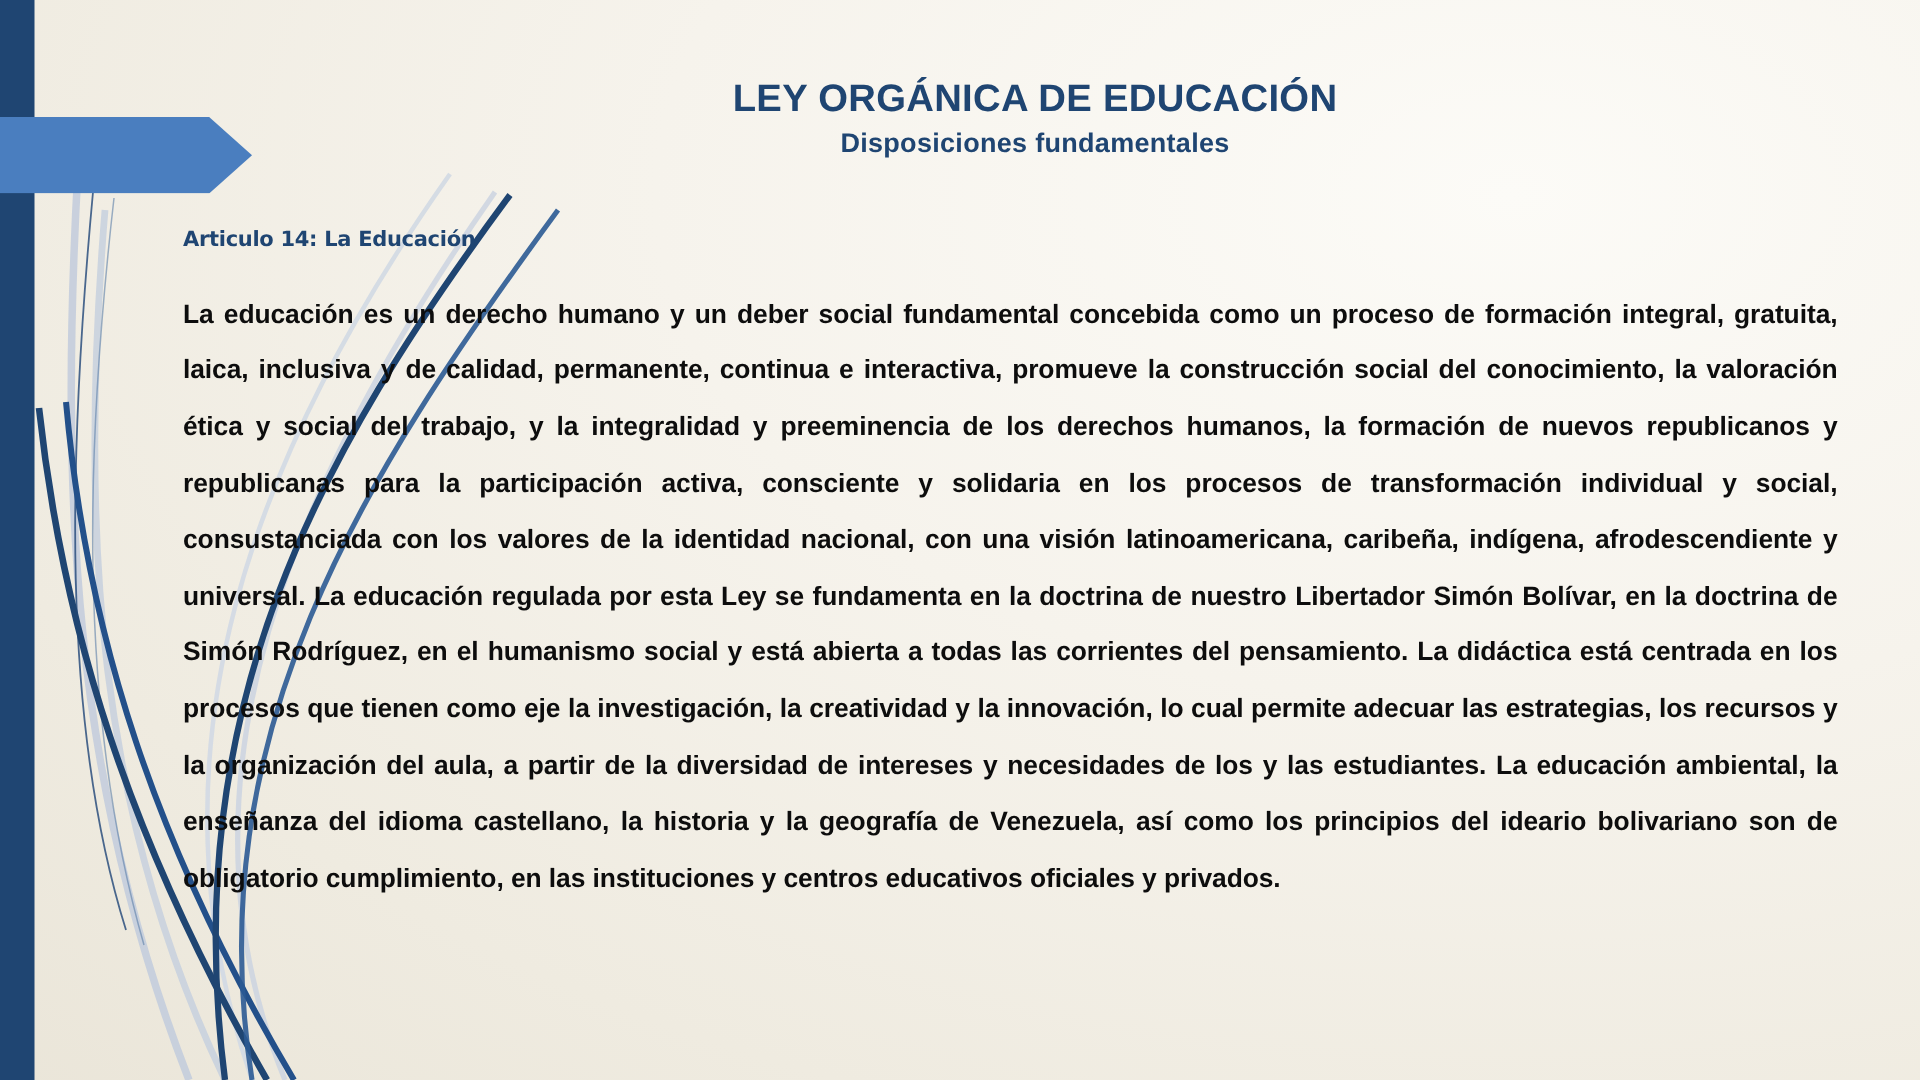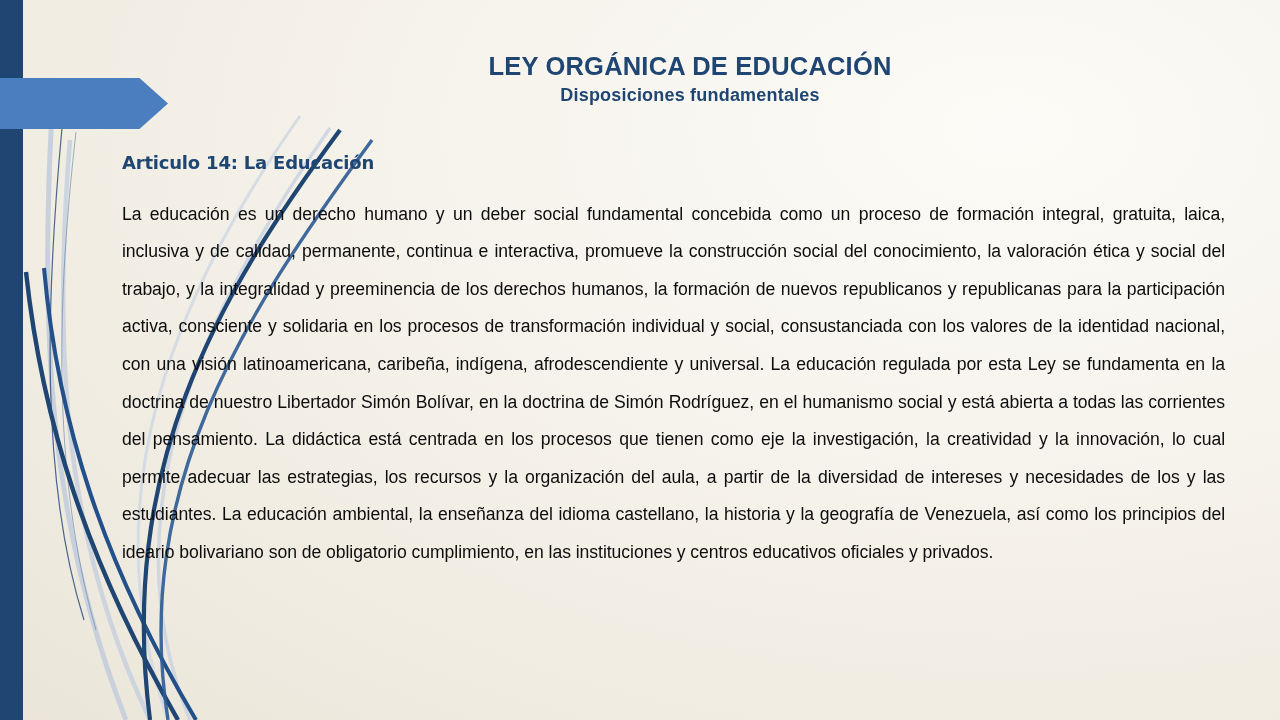--- a/index.html
+++ b/index.html
@@ -90,36 +90,37 @@
     position: absolute;
     left: 122px;
     top: 152px;
     width: 1103px;
     z-index: 5;
   }
 
   .section-heading {
     font-family: "DejaVu Sans", sans-serif;
     font-weight: bold;
-    font-size: 18px;
+    font-size: 14px;
     color: #1F4572;
     letter-spacing: -0.2px;
     margin: 0 0 22px 0;
     line-height: 1.2;
   }
 
   .body-paragraph {
     font-family: "Liberation Sans", sans-serif;
     font-size: 17.6px;
     color: #0D0D0D;
     text-align: justify;
     text-justify: inter-word;
     line-height: 37.6px;
     margin: 0;
     letter-spacing: -0.05px;
+    font-weight: bold;
   }
 </style>
 </head>
 <body>
 
 <div class="slide">
 
   <svg class="deco-curves" viewBox="0 0 1280 720" preserveAspectRatio="none" xmlns="http://www.w3.org/2000/svg">
 
     <path d="M 52 112 C 40 330, 48 520, 126 720" fill="none" stroke="#C6CFDC" stroke-width="5" opacity="0.95"></path>

